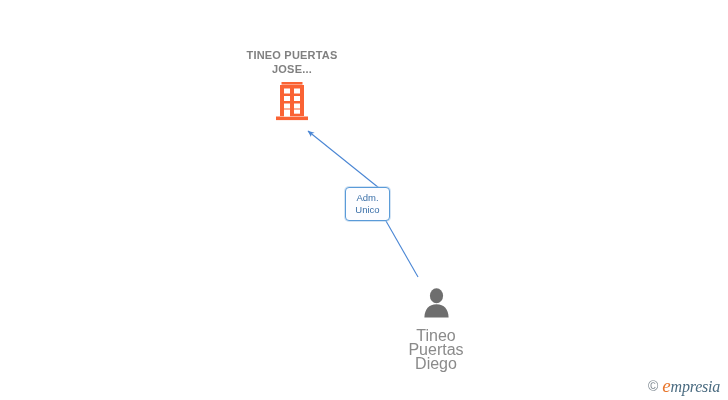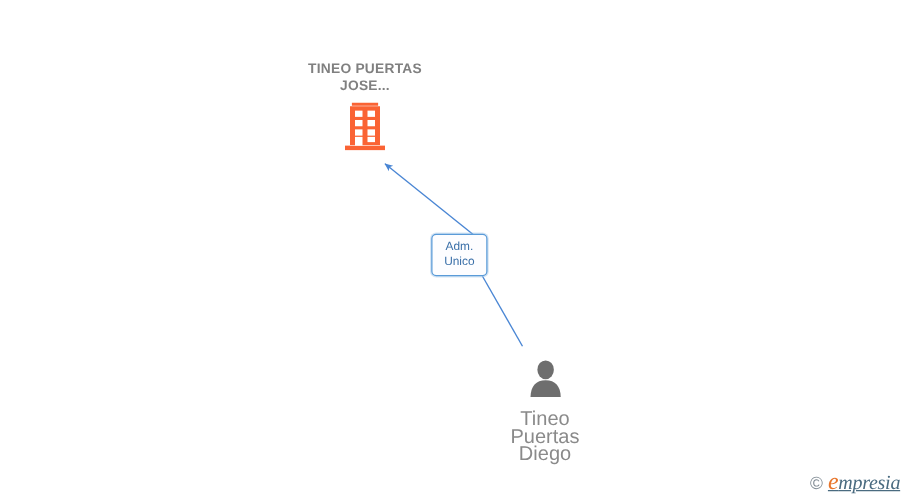--- a/index.html
+++ b/index.html
@@ -113,21 +113,20 @@
     color: #7f8a93;
     line-height: 1;
   }
   .wm-word {
     font-family: "Liberation Serif", serif;
     font-style: italic;
     font-size: 16px;
     line-height: 1;
     color: #4a6b80;
     letter-spacing: -0.2px;
-    text-decoration: underline;
   }
   .wm-word .wm-e {
     color: #e8762c;
     font-size: 19px;
   }
 </style>
 </head>
 <body>
 
 <div id="canvas">

